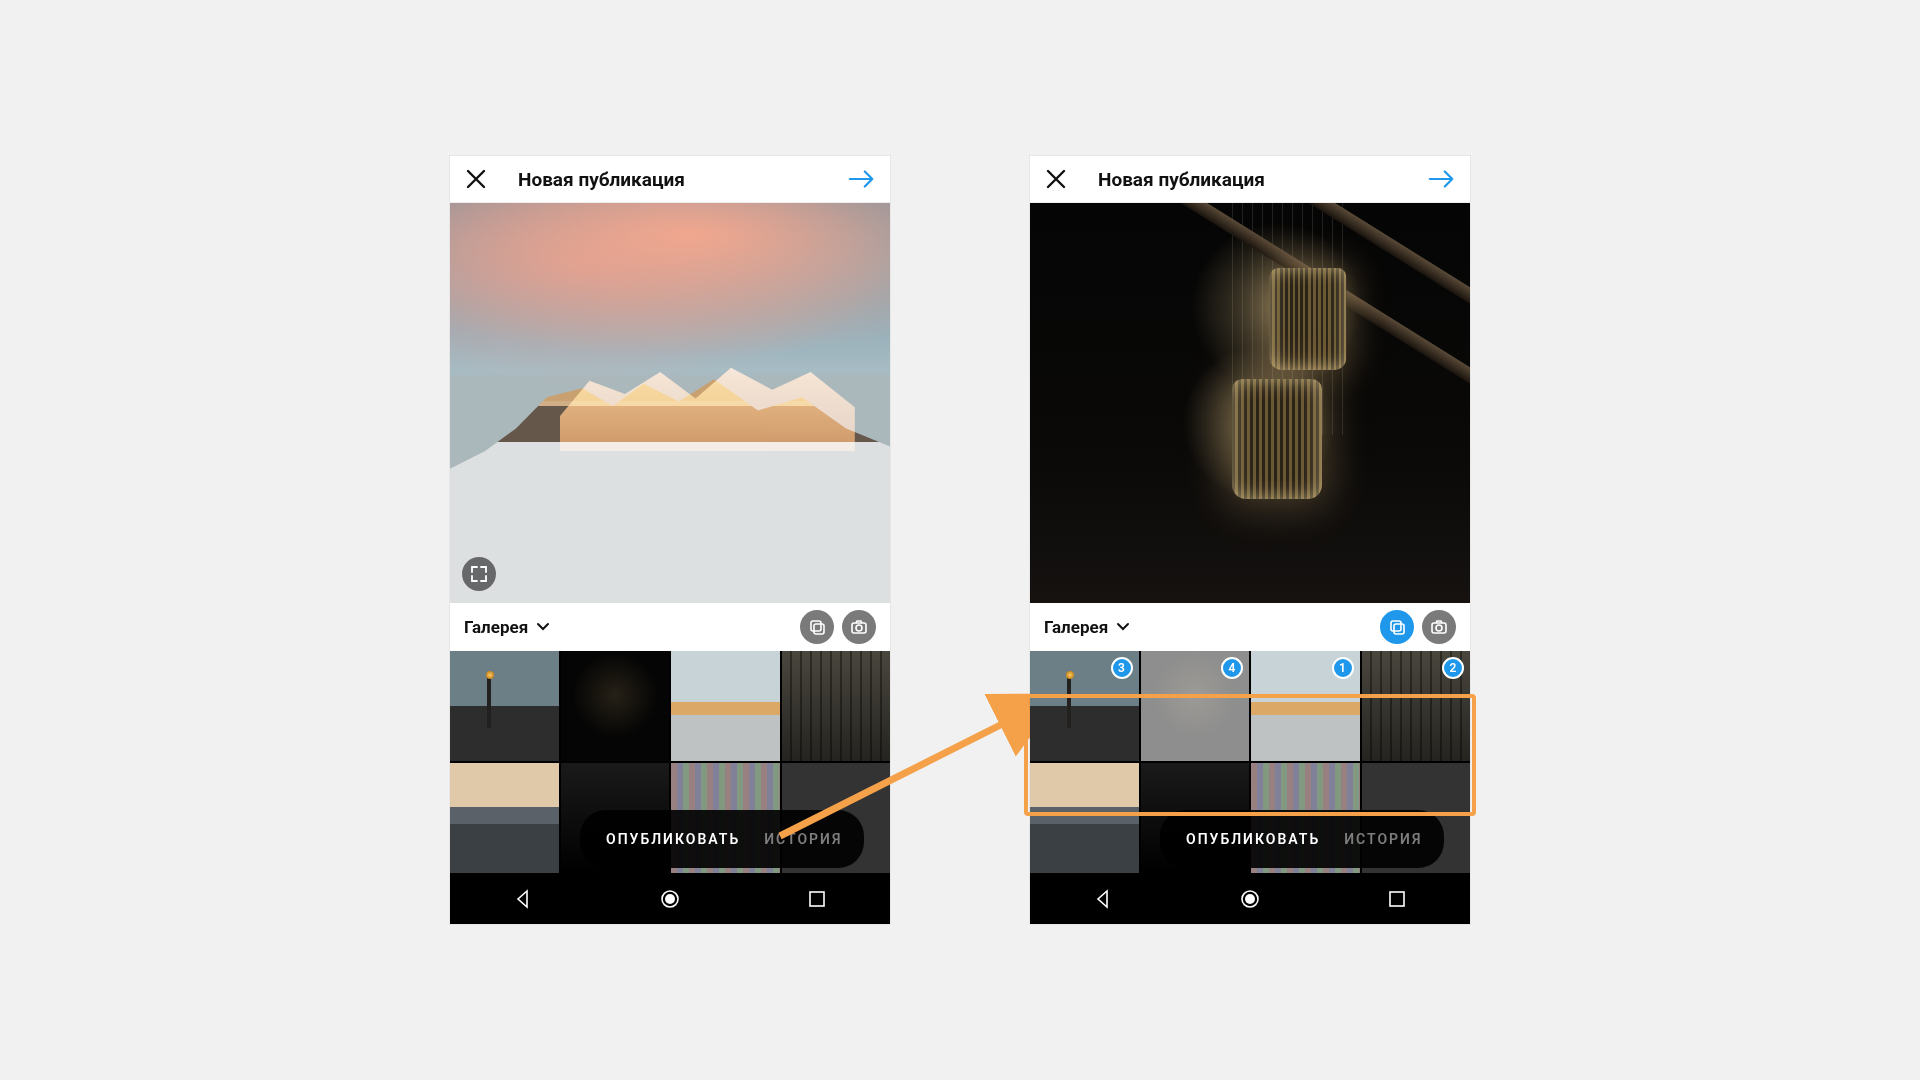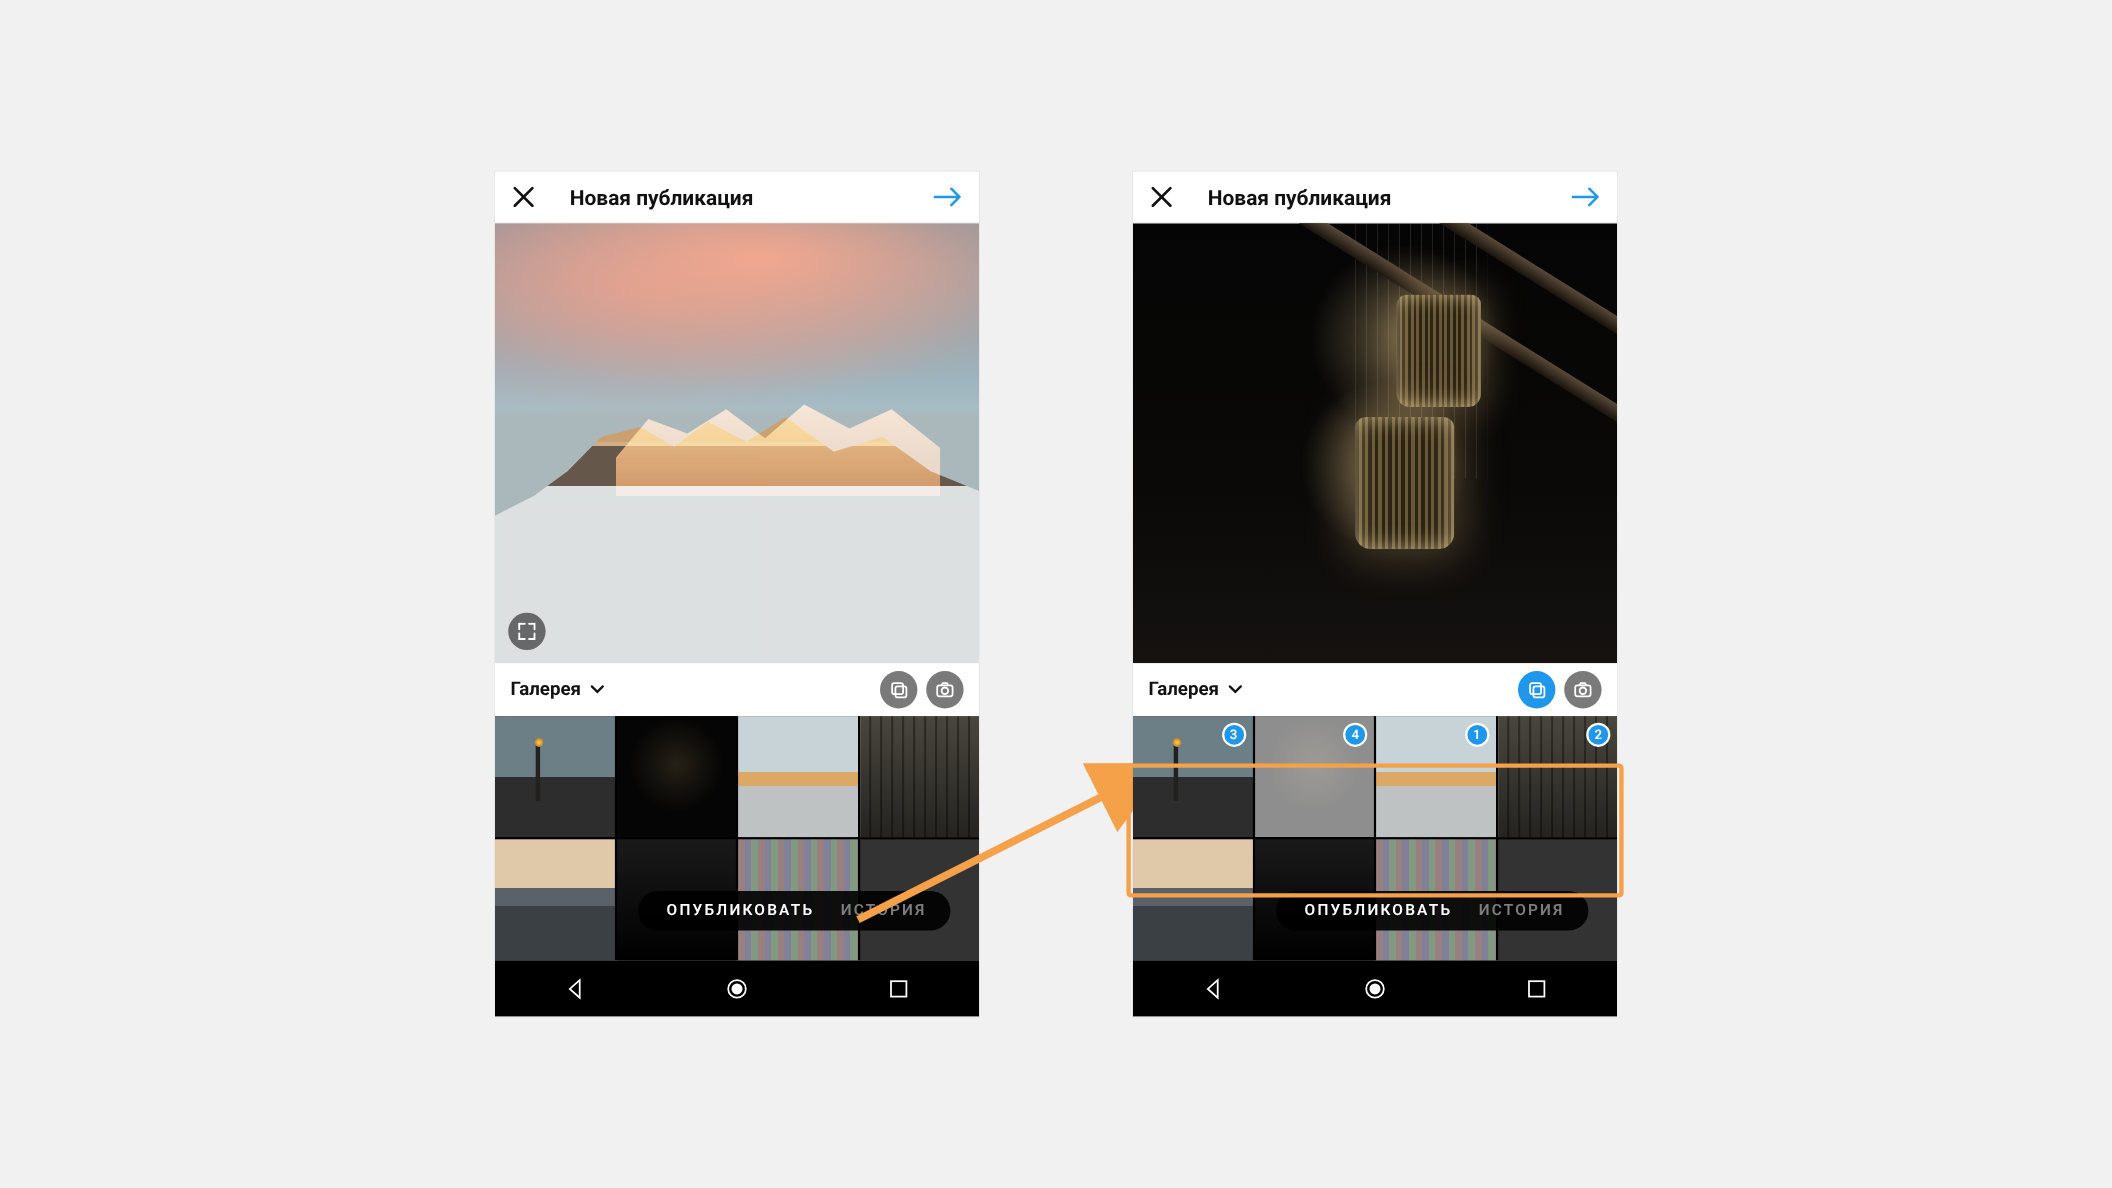--- a/index.html
+++ b/index.html
@@ -62,21 +62,21 @@
     position: absolute; top: 6px; right: 6px;
     width: 22px; height: 22px; border-radius: 50%;
     background: #1f98eb; color: #fff;
     font-size: 12px; font-weight: 600;
     display: flex; align-items: center; justify-content: center;
     border: 2px solid #fff; z-index: 3;
   }
   .tabbar {
     position: absolute; left: 0; right: 0;
     top: 654px;
-    height: 36px;
+    height: 58px;
     background: rgba(0,0,0,.9);
     border-radius: 26px;
     display: flex; align-items: center;
     padding: 0 26px;
     margin: 0 26px 0 130px;
     overflow: hidden;
   }
   .tabbar span { color: #7e7e7e; font-size: 14px; letter-spacing: 2px; font-weight: 600; margin-right: 24px; white-space: nowrap; }
   .tabbar span.active { color: #fff; }
   .navbar {

